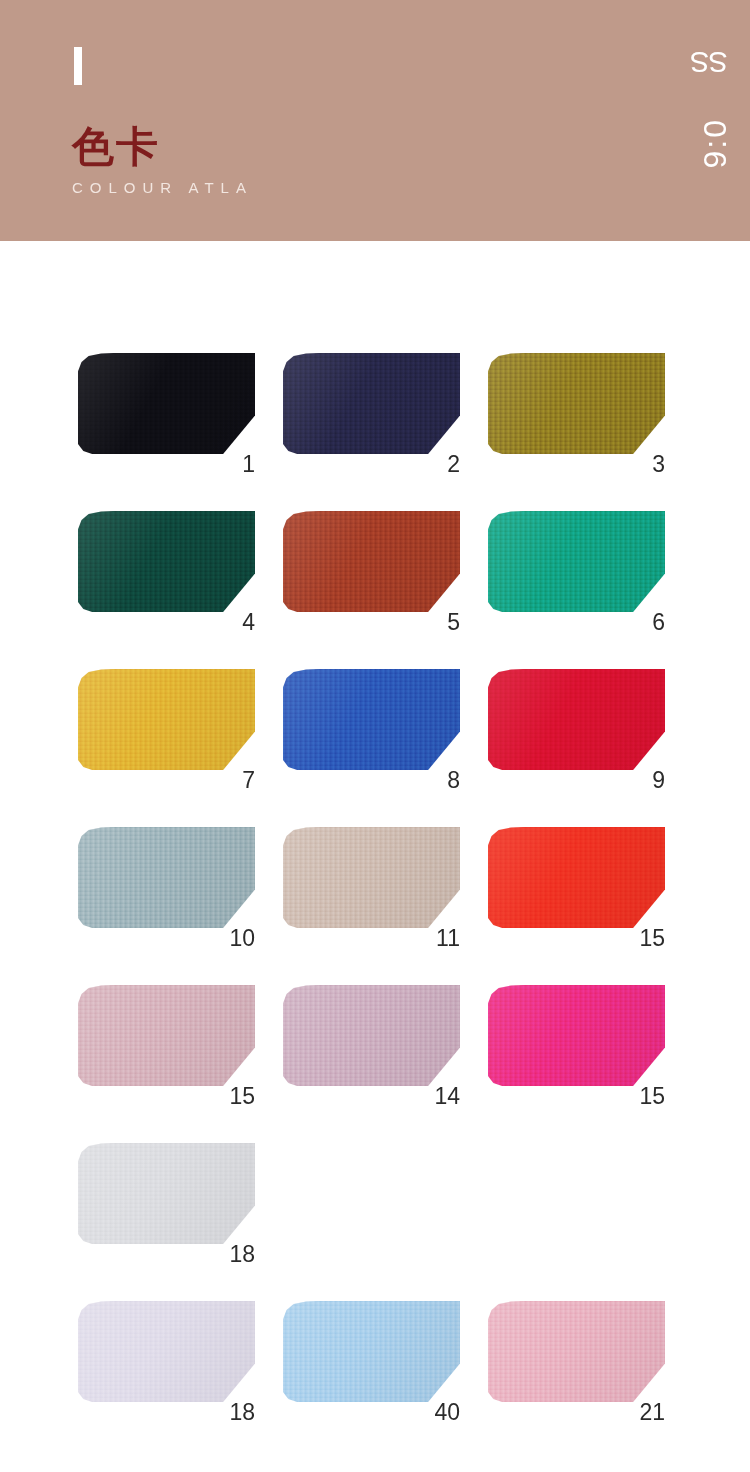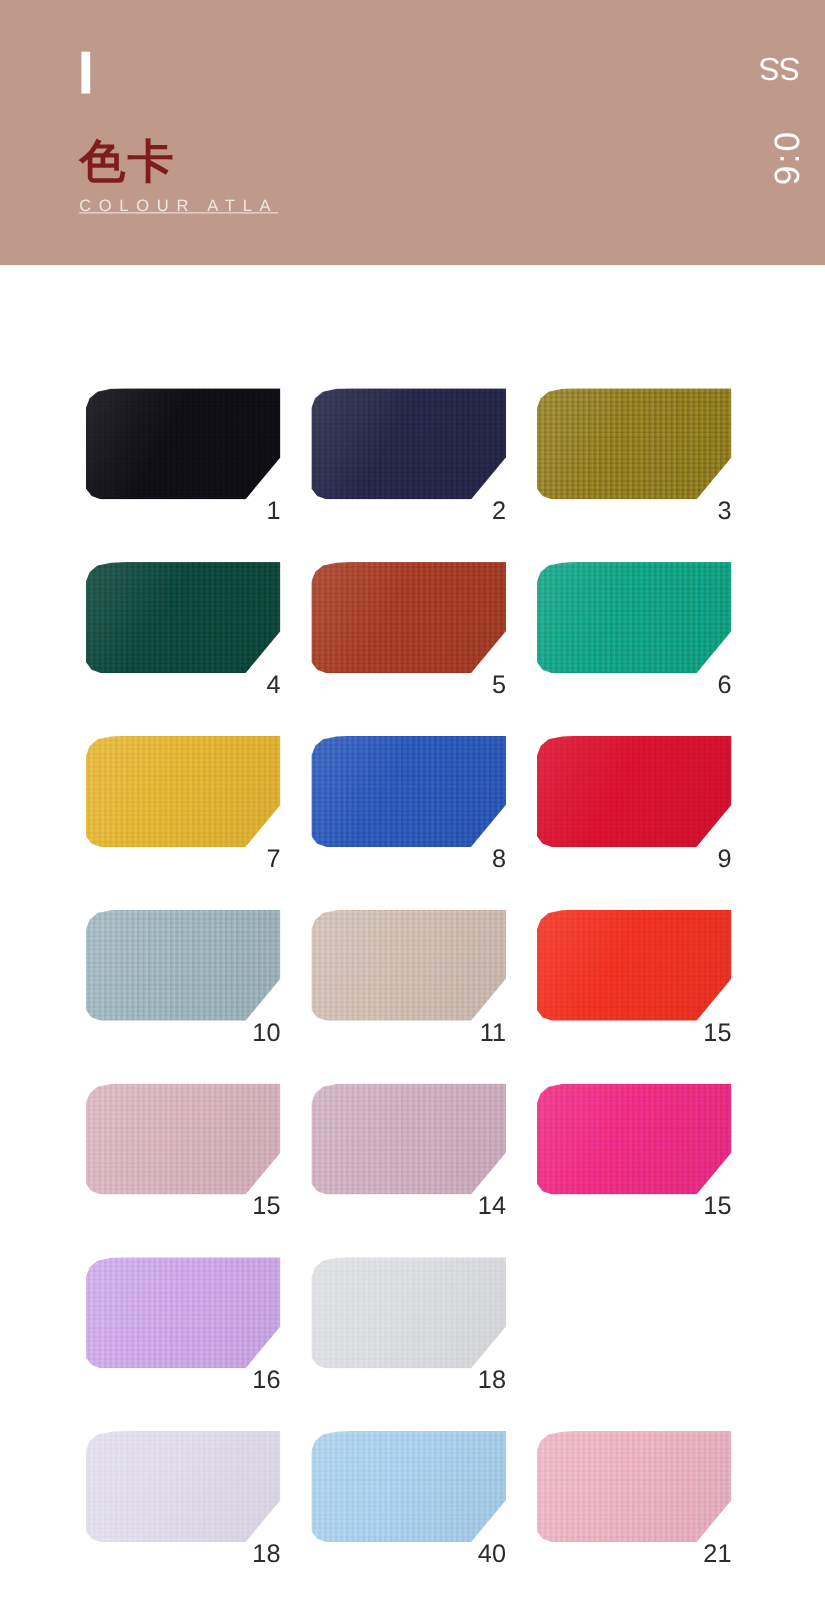--- a/index.html
+++ b/index.html
@@ -46,21 +46,20 @@
   }
 
   .header-title-en {
     margin-top:9px;
     font-size:15px;
     line-height:17px;
     font-weight:400;
     color:#f2e6e0;
     letter-spacing:7px;
     font-family:"Liberation Sans", sans-serif;
-    text-decoration:underline;
   }
 
   
   .header-side {
     position:absolute;
     right:0;
     top:0;
     width:90px;
     height:241px;
   }
@@ -273,24 +272,20 @@
         <div class="swatch" style="background: rgb(205, 174, 192);"></div>
         <div class="swatch-number">14</div>
       </div>
       <div class="cell">
         <div class="swatch" style="background: rgb(237, 44, 130);"></div>
         <div class="swatch-number">15</div>
       </div>
     </div>
     <div class="row">
       <div class="cell">
-        <div class="swatch" style="background: rgb(205, 167, 232);"></div>
-        <div class="swatch-number">16</div>
-      </div>
-      <div class="cell">
         <div class="swatch" style="background: rgb(220, 221, 225);"></div>
         <div class="swatch-number">18</div>
       </div>
     </div>
     <div class="row">
       <div class="cell">
         <div class="swatch" style="background: rgb(224, 220, 234);"></div>
         <div class="swatch-number">18</div>
       </div>
       <div class="cell">

